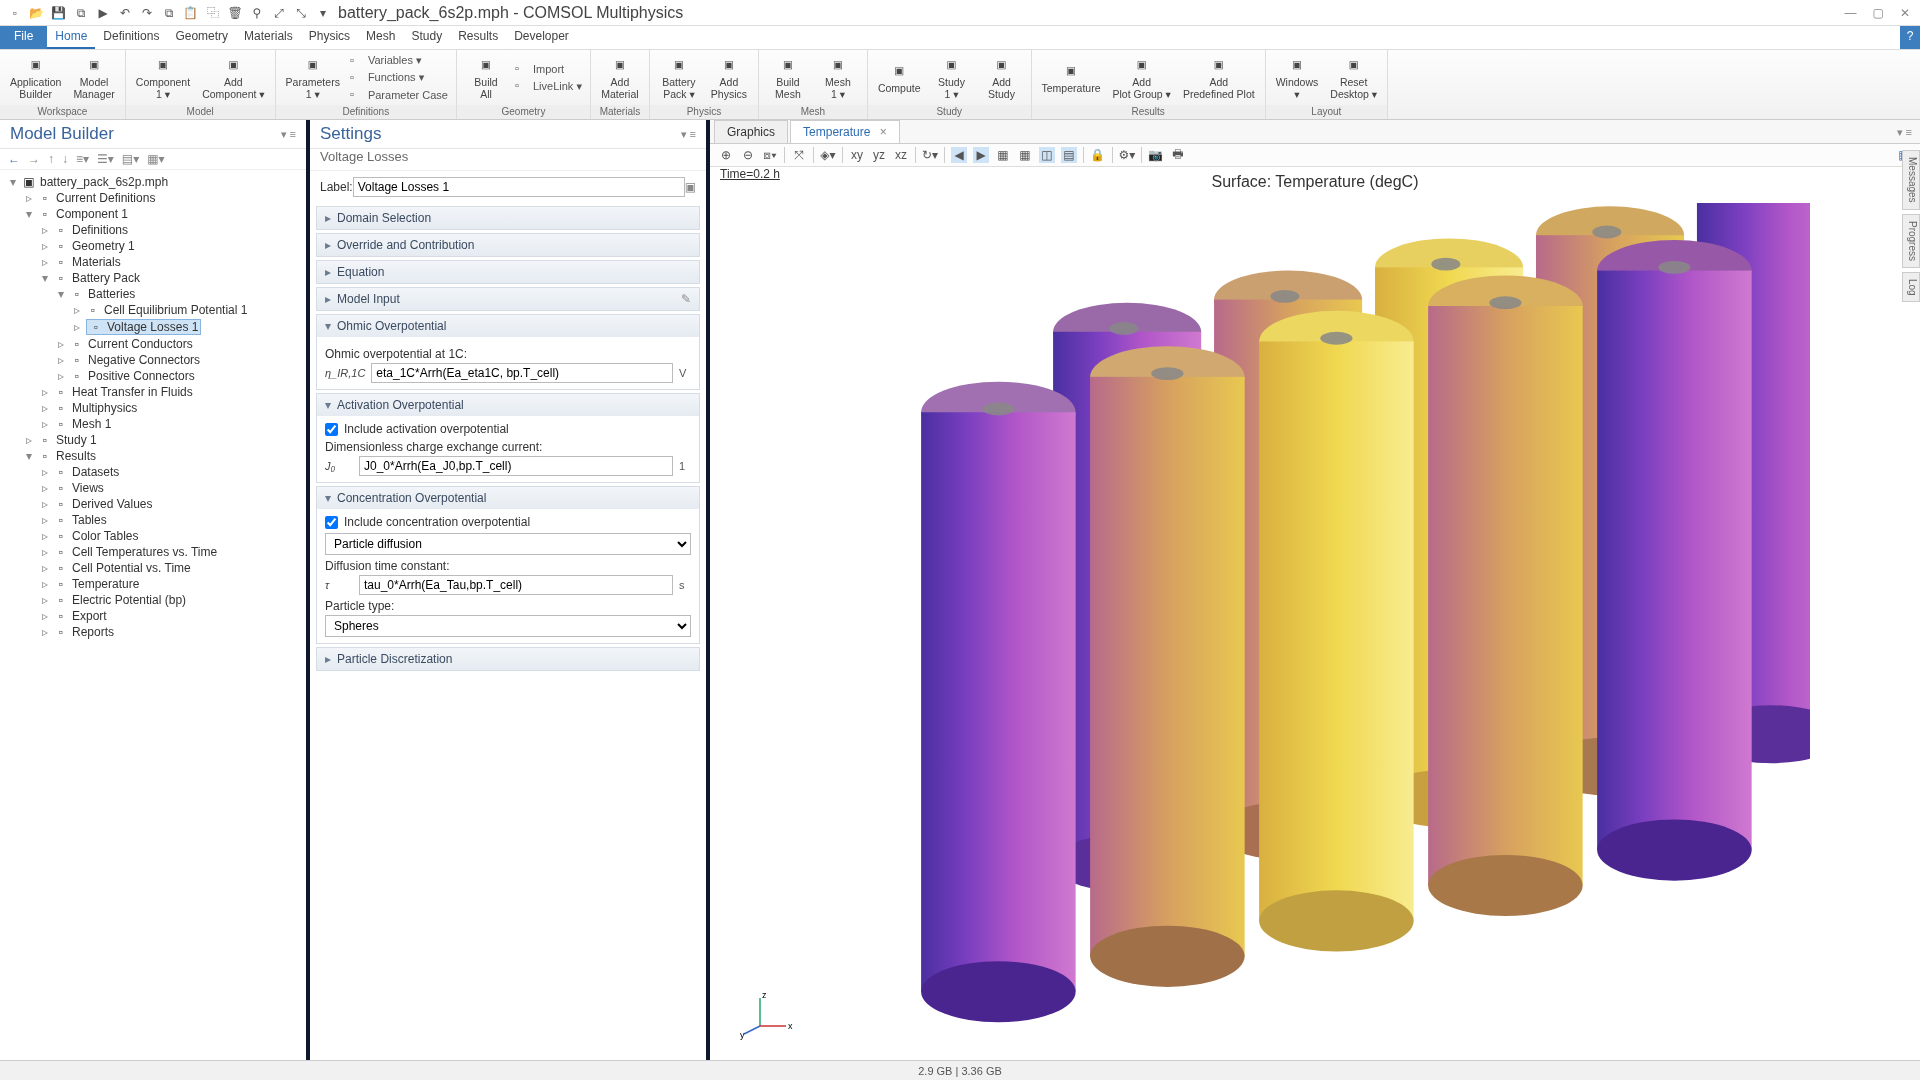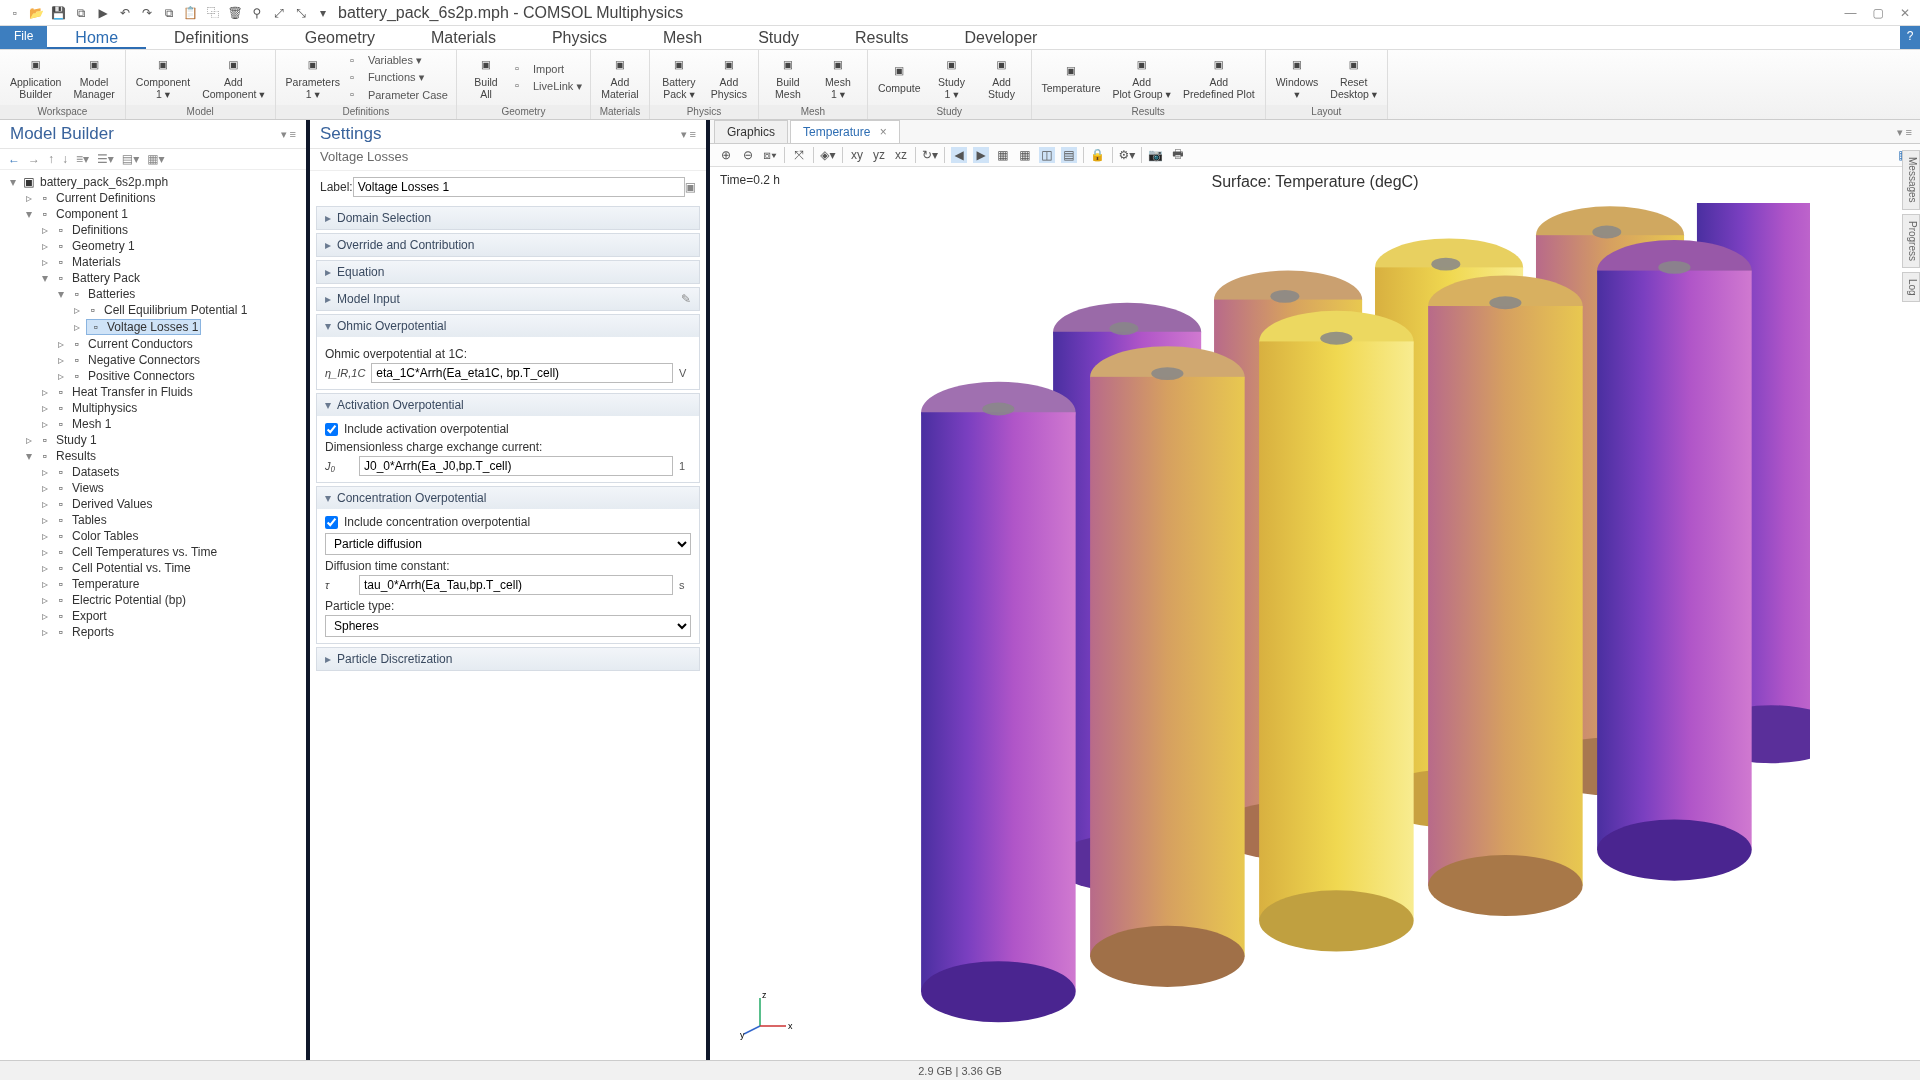--- a/index.html
+++ b/index.html
@@ -5,21 +5,21 @@
 * { box-sizing: border-box; margin: 0; padding: 0; font-family: "Segoe UI", Tahoma, sans-serif; }
 body { background: #f5f5f5; font-size: 12px; color: #333; overflow: hidden; }
 .titlebar { height: 26px; background: #fff; display: flex; align-items: center; border-bottom: 1px solid #ddd; }
 .qat { display: flex; gap: 8px; padding: 0 8px; }
 .qat .ico { width: 14px; height: 14px; display: inline-flex; align-items: center; justify-content: center; color: #555; cursor: pointer; }
 .title-center { flex: 1; text-align: left; font-size: 16px; color: #444; }
 .win-controls { display: flex; gap: 16px; padding: 0 10px; }
 .win-controls span { cursor: pointer; color: #888; }
 .menubar { height: 24px; background: #fff; display: flex; border-bottom: 1px solid #ddd; }
 .menubar .file { background: #3d7ebf; color: #fff; padding: 3px 14px; font-size: 12px; }
-.menubar .tab { padding: 3px 28px; font-size: 16px; color: #444; cursor: pointer; }
+.menubar .tab { padding: 3px 8px; font-size: 12px; color: #444; cursor: pointer; }
 .menubar .tab.active { color: #2d6db3; border-bottom: 2px solid #2d6db3; }
 .menubar .help { margin-left: auto; background: #3d7ebf; color: #fff; width: 20px; text-align: center; padding: 3px 0; }
 .ribbon { height: 70px; background: linear-gradient(#fdfdfd,#f1f1f1); border-bottom: 1px solid #ccc; display: flex; }
 .group { border-right: 1px solid #ddd; display: flex; flex-direction: column; }
 .group-body { flex: 1; display: flex; align-items: center; padding: 2px 6px; gap: 4px; }
 .group-label { font-size: 10px; color: #666; text-align: center; padding: 1px 0 2px; background: #eee; }
 .rbtn { display: flex; flex-direction: column; align-items: center; justify-content: center; padding: 2px 4px; cursor: pointer; font-size: 10.5px; color: #444; min-width: 46px; text-align: center; line-height: 1.1; }
 .rbtn .ic { width: 20px; height: 20px; display: flex; align-items: center; justify-content: center; margin-bottom: 2px; }
 .rbtn-sm { display: flex; align-items: center; gap: 4px; font-size: 11px; color: #555; padding: 1px 2px; cursor: pointer; }
 .rbtn-sm .ic { width: 14px; height: 14px; }
@@ -49,21 +49,21 @@
 .sect-b .inl .unit { font-size: 11px; color: #555; min-width: 12px; }
 .sect-b select { width: 100%; border: 1px solid #bbb; padding: 2px 4px; font-size: 12px; background: #fff; }
 .chk { display: flex; align-items: center; gap: 6px; }
 .graphics { flex: 1; display: flex; flex-direction: column; }
 .gtabs { display: flex; border-bottom: 1px solid #ccc; background: #f7f7f7; padding-left: 4px; align-items: flex-end; }
 .gtab { padding: 4px 12px; font-size: 12px; border: 1px solid #ccc; border-bottom: none; margin-right: 2px; background: #f0f0f0; cursor: pointer; }
 .gtab.active { background: #fff; color: #2d6db3; }
 .gtoolbar { padding: 3px 8px; display: flex; gap: 6px; border-bottom: 1px solid #ddd; background: #fcfcfc; align-items: center; }
 .gtoolbar .ico { width: 16px; height: 16px; cursor: pointer; color: #555; display: inline-flex; align-items: center; justify-content: center; }
 .gview { flex: 1; position: relative; background: #fff; }
-.gview .time { position: absolute; top: 6px; left: 10px; font-size: 12px; }
+.gview .time { position: absolute; top: 0; left: 10px; font-size: 12px; text-decoration: underline; }
 .gview .surf-title { position: absolute; top: 6px; left: 50%; transform: translateX(-50%); font-size: 16px; }
 .batt-stage { position: absolute; top: 36px; left: 24px; right: 110px; bottom: 20px; }
 .colorbar { position: absolute; right: 20px; top: 32px; bottom: 32px; width: 60px; display: flex; }
 .cb-grad { width: 12px; height: 100%; background: linear-gradient(to bottom, #fff6c4, #f3e27a, #e5c24a, #d49a5a, #c06a7a, #9a3fb7, #5a21a8, #2a1a80); border: 1px solid #aaa; }
 .cb-ticks { flex: 1; display: flex; flex-direction: column; justify-content: space-between; padding-left: 6px; font-size: 11px; color: #333; }
 .axis-triad { position: absolute; bottom: 20px; left: 30px; font-size: 10px; color: #444; }
 .statusbar { height: 20px; background: #f1f1f1; border-top: 1px solid #ccc; display: flex; align-items: center; justify-content: center; font-size: 11px; color: #555; }
 .side-tabs { position: absolute; right: 0; top: 150px; width: 18px; display: flex; flex-direction: column; gap: 4px; }
 .side-tab { writing-mode: vertical-rl; font-size: 10px; background: #eee; border: 1px solid #ccc; padding: 6px 1px; cursor: pointer; color: #666; }
 svg { display: block; }

